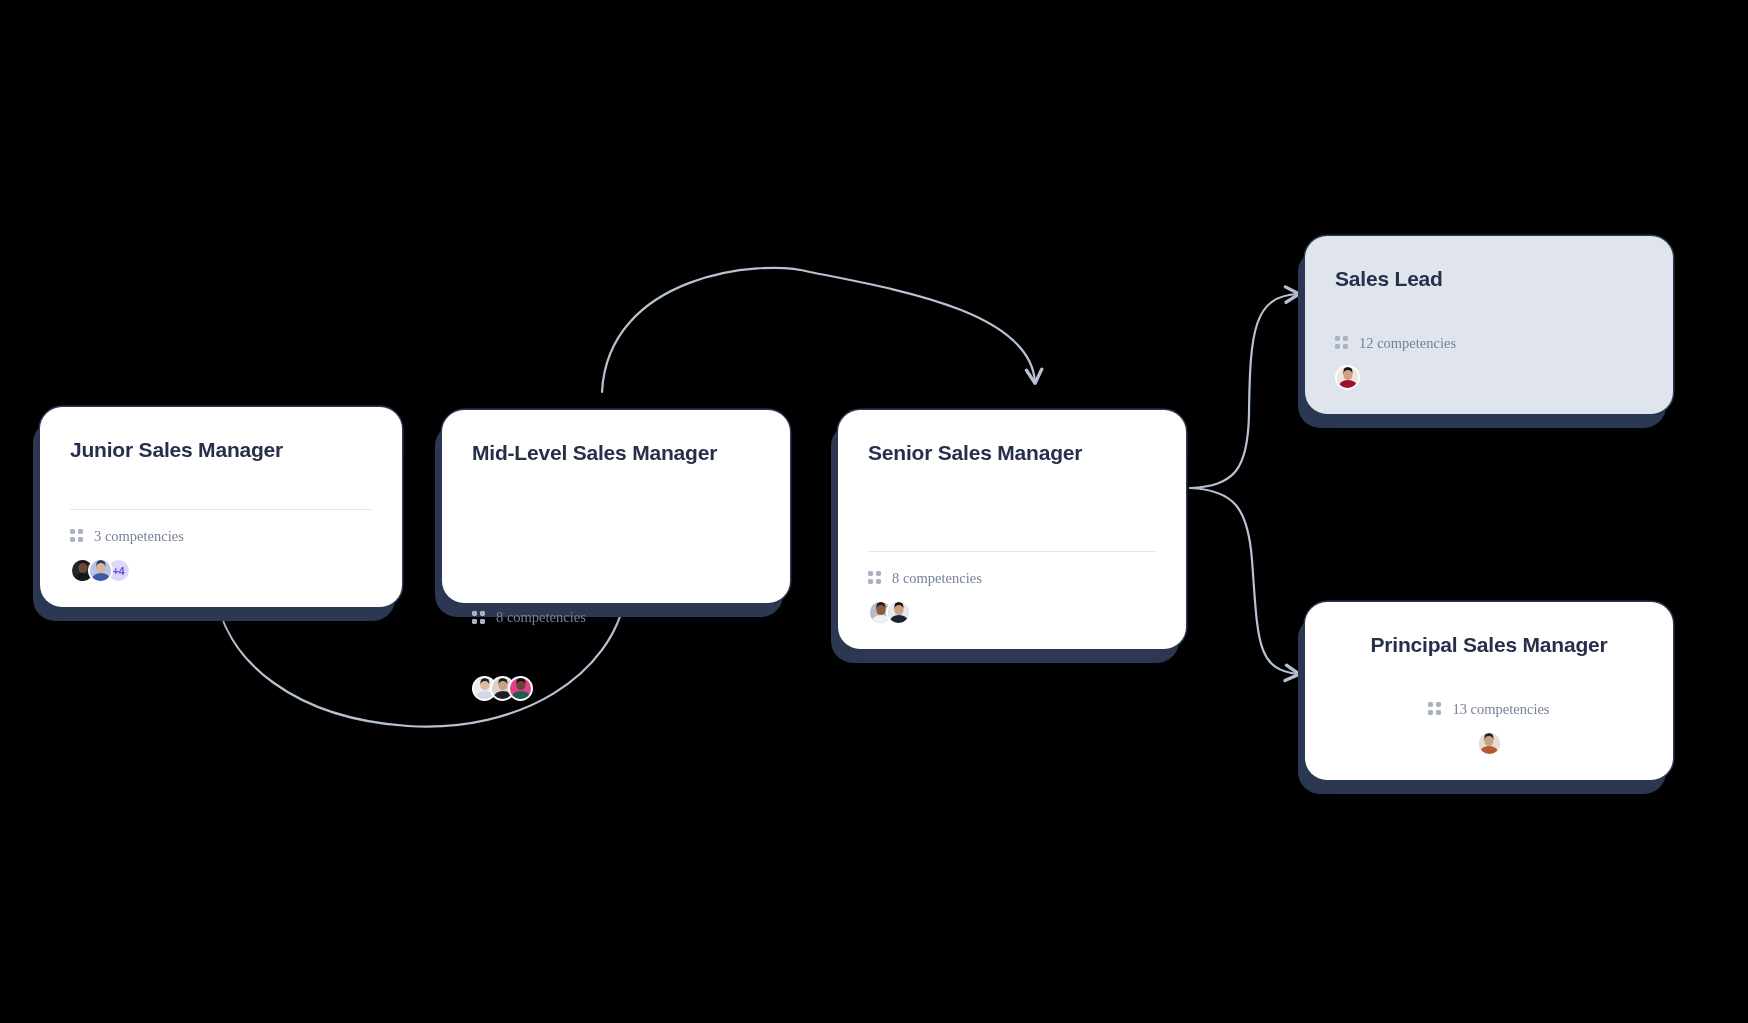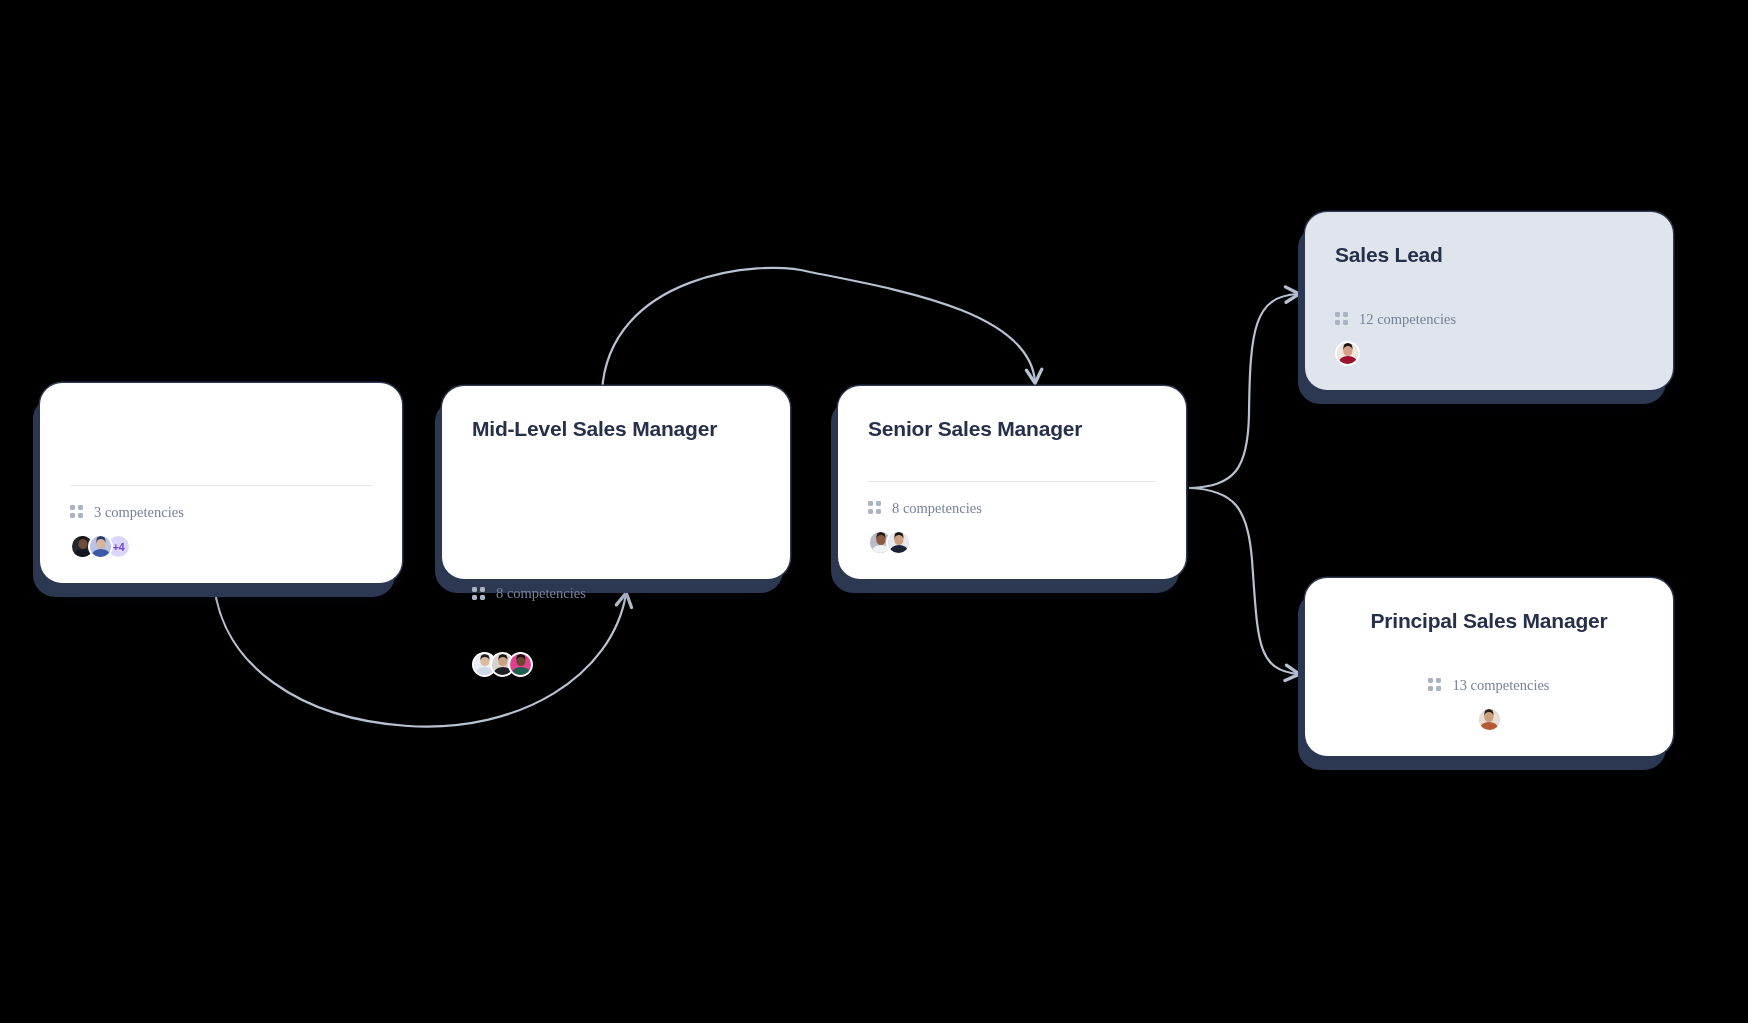--- a/index.html
+++ b/index.html
@@ -41,20 +41,21 @@
     border-radius: 22px;
     background: #ffffff;
     z-index: 3;
     box-shadow:
       0 0 0 1.5px #2c3751,
       -7px 14px 0 0 #2c3751,
       0 18px 26px -12px rgba(10,16,32,0.55);
     padding: 30px 30px 24px 30px;
     display: flex;
     flex-direction: column;
+    margin-top: 24px;
   }
   .card.selected {
     background: #dfe4ed;
   }
 
   .card-title {
     font-size: 21px;
     font-weight: bold;
     color: #26304a;
     letter-spacing: -0.2px;
@@ -178,20 +179,21 @@
 
     <path d="M 214,584 C 222,665 300,719 408,726 C 520,733 612,676 626,594" fill="none" stroke="#b7c2d2" stroke-width="2.2" stroke-linecap="round" marker-end="url(#arrowhead)"></path>
 
     <path d="M 1190,488 C 1234,486 1248,470 1249,414 C 1250,330 1254,296 1298,294" fill="none" stroke="#b7c2d2" stroke-width="2.2" stroke-linecap="round" marker-end="url(#arrowhead)"></path>
 
     <path d="M 1190,488 C 1234,490 1248,508 1252,560 C 1258,640 1256,670 1298,674" fill="none" stroke="#b7c2d2" stroke-width="2.2" stroke-linecap="round" marker-end="url(#arrowhead)"></path>
   </svg>
 
   <div id="cards-host">
   <div class="card" style="left: 40px; top: 383px; width: 362px; height: 200px;">
+    <div class="card-title">Junior Sales Manager</div>
     <div class="card-spacer"></div>
     <div class="card-divider"></div>
     <div class="comp-row">
       <span class="grid-icon">
         <i></i>
             <i></i>
             <i></i>
             <i></i>
       </span>
       <span class="comp-label">3 competencies</span>
@@ -236,21 +238,21 @@
             <span class="head" style="background:#c9a183;box-shadow:0 -3px 0 0 #201a16"></span>
           </div>
           <div class="avatar">
             <span class="bg" style="background:#e0408c"></span>
             <span class="body" style="background:#1b5f4f"></span>
             <span class="head" style="background:#6b4530;box-shadow:0 -3px 0 0 #14100e"></span>
           </div>
         </div>
   </div>
 
-  <div class="card" style="left: 838px; top: 386px; width: 348px; height: 193px;">
+  <div class="card" style="left: 838px; top: 386px; width: 348px; height: 239px;">
     <div class="card-title">Senior Sales Manager</div>
     <div class="card-spacer"></div>
     <div class="card-divider"></div>
     <div class="comp-row">
       <span class="grid-icon">
         <i></i>
             <i></i>
             <i></i>
             <i></i>
       </span>

